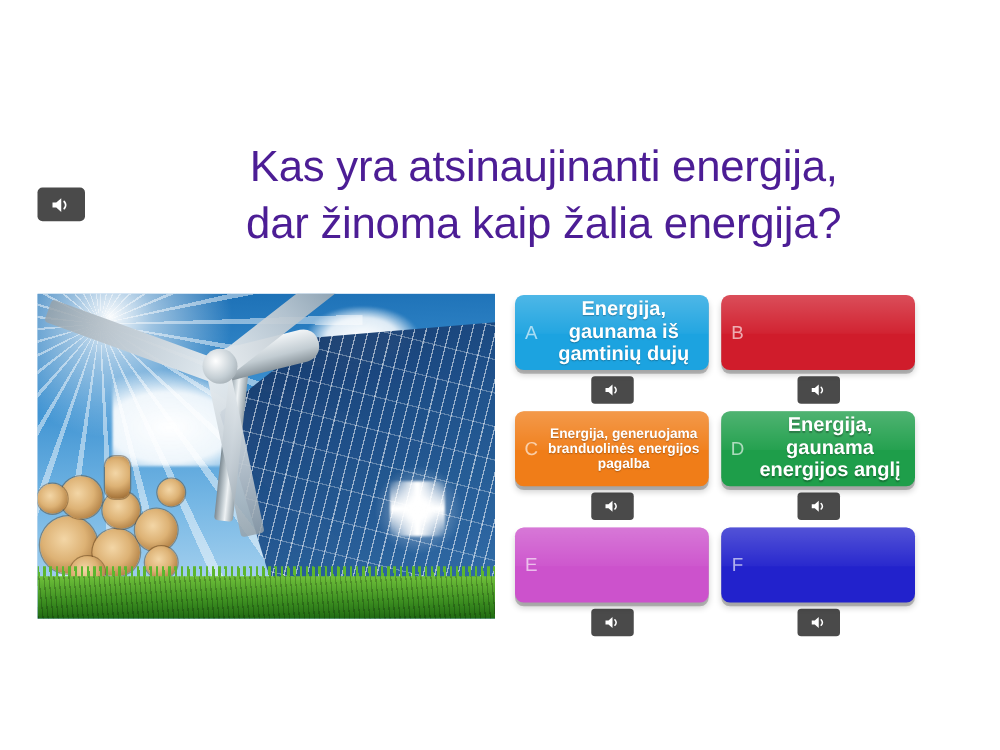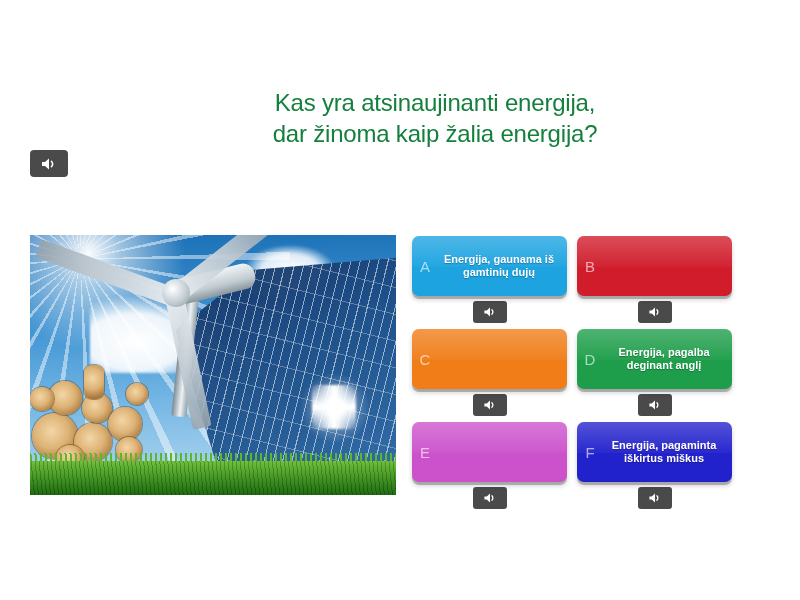--- a/index.html
+++ b/index.html
@@ -36,26 +36,26 @@
     left: 30px;
     top: 150px;
     width: 38px;
     height: 27px;
   }
 
   
   #question-title {
     position: absolute;
     left: 90px;
-    top: 88px;
+    top: 112px;
     width: 690px;
     text-align: center;
-    font-size: 24px;
+    font-size: 35px;
     line-height: 1.28;
-    color: #15803d;
+    color: #4c1d95;
     font-weight: 400;
     letter-spacing: -0.2px;
     white-space: pre-line;
   }
 
   
   #question-image {
     position: absolute;
     left: 30px;
     top: 235px;
@@ -208,21 +208,21 @@
   .answer-text {
     flex: 1 1 auto;
     padding-right: 7px;
     text-align: center;
     color: #ffffff;
     font-weight: bold;
     line-height: 1.14;
     text-shadow: 0 1px 1px rgba(0,0,0,0.28);
     z-index: 1;
   }
-  .size-lg  { font-size: 11px; }
+  .size-lg  { font-size: 16px; }
   .size-md  { font-size: 11px; line-height: 1.12; }
   .size-sm  { font-size: 9px; line-height: 1.18; }
 
   .answer-audio-button {
     margin-top: 5px;
     width: 34px;
     height: 22px;
     border-radius: 3px;
   }
   .answer-audio-button svg { transform: scale(.8); }
@@ -304,35 +304,36 @@
             <path d="M2 5 h3 L9 1.5 v11 L5 9 H2 z" fill="#ffffff"></path>
             <path d="M11.4 4.2 a4.2 4.2 0 0 1 0 5.6" stroke="#ffffff" stroke-width="1.5" fill="none" stroke-linecap="round"></path>
           </svg>
         </span>
       </button>
     </div>
 
     <div class="answer-cell">
       <div class="answer-button" style="background:#F07D18;">
         <span class="answer-letter">C</span>
+        <span class="answer-text size-md">Energija, generuojama branduolinės energijos pagalba</span>
       </div>
       <button class="audio-btn answer-audio-button">
         <span>
           <svg width="18" height="14" viewBox="0 0 18 14" aria-hidden="true">
             <path d="M2 5 h3 L9 1.5 v11 L5 9 H2 z" fill="#ffffff"></path>
             <path d="M11.4 4.2 a4.2 4.2 0 0 1 0 5.6" stroke="#ffffff" stroke-width="1.5" fill="none" stroke-linecap="round"></path>
           </svg>
         </span>
       </button>
     </div>
 
     <div class="answer-cell">
       <div class="answer-button" style="background:#1E9E4A;">
         <span class="answer-letter">D</span>
-        <span class="answer-text size-lg">Energija, pagalba deginant anglį</span>
+        <span class="answer-text size-lg">Energija, gaunama energijos anglį</span>
       </div>
       <button class="audio-btn answer-audio-button">
         <span>
           <svg width="18" height="14" viewBox="0 0 18 14" aria-hidden="true">
             <path d="M2 5 h3 L9 1.5 v11 L5 9 H2 z" fill="#ffffff"></path>
             <path d="M11.4 4.2 a4.2 4.2 0 0 1 0 5.6" stroke="#ffffff" stroke-width="1.5" fill="none" stroke-linecap="round"></path>
           </svg>
         </span>
       </button>
     </div>
@@ -347,21 +348,20 @@
             <path d="M2 5 h3 L9 1.5 v11 L5 9 H2 z" fill="#ffffff"></path>
             <path d="M11.4 4.2 a4.2 4.2 0 0 1 0 5.6" stroke="#ffffff" stroke-width="1.5" fill="none" stroke-linecap="round"></path>
           </svg>
         </span>
       </button>
     </div>
 
     <div class="answer-cell">
       <div class="answer-button" style="background:#2222CC;">
         <span class="answer-letter">F</span>
-        <span class="answer-text size-lg">Energija, pagaminta iškirtus miškus</span>
       </div>
       <button class="audio-btn answer-audio-button">
         <span>
           <svg width="18" height="14" viewBox="0 0 18 14" aria-hidden="true">
             <path d="M2 5 h3 L9 1.5 v11 L5 9 H2 z" fill="#ffffff"></path>
             <path d="M11.4 4.2 a4.2 4.2 0 0 1 0 5.6" stroke="#ffffff" stroke-width="1.5" fill="none" stroke-linecap="round"></path>
           </svg>
         </span>
       </button>
     </div>

